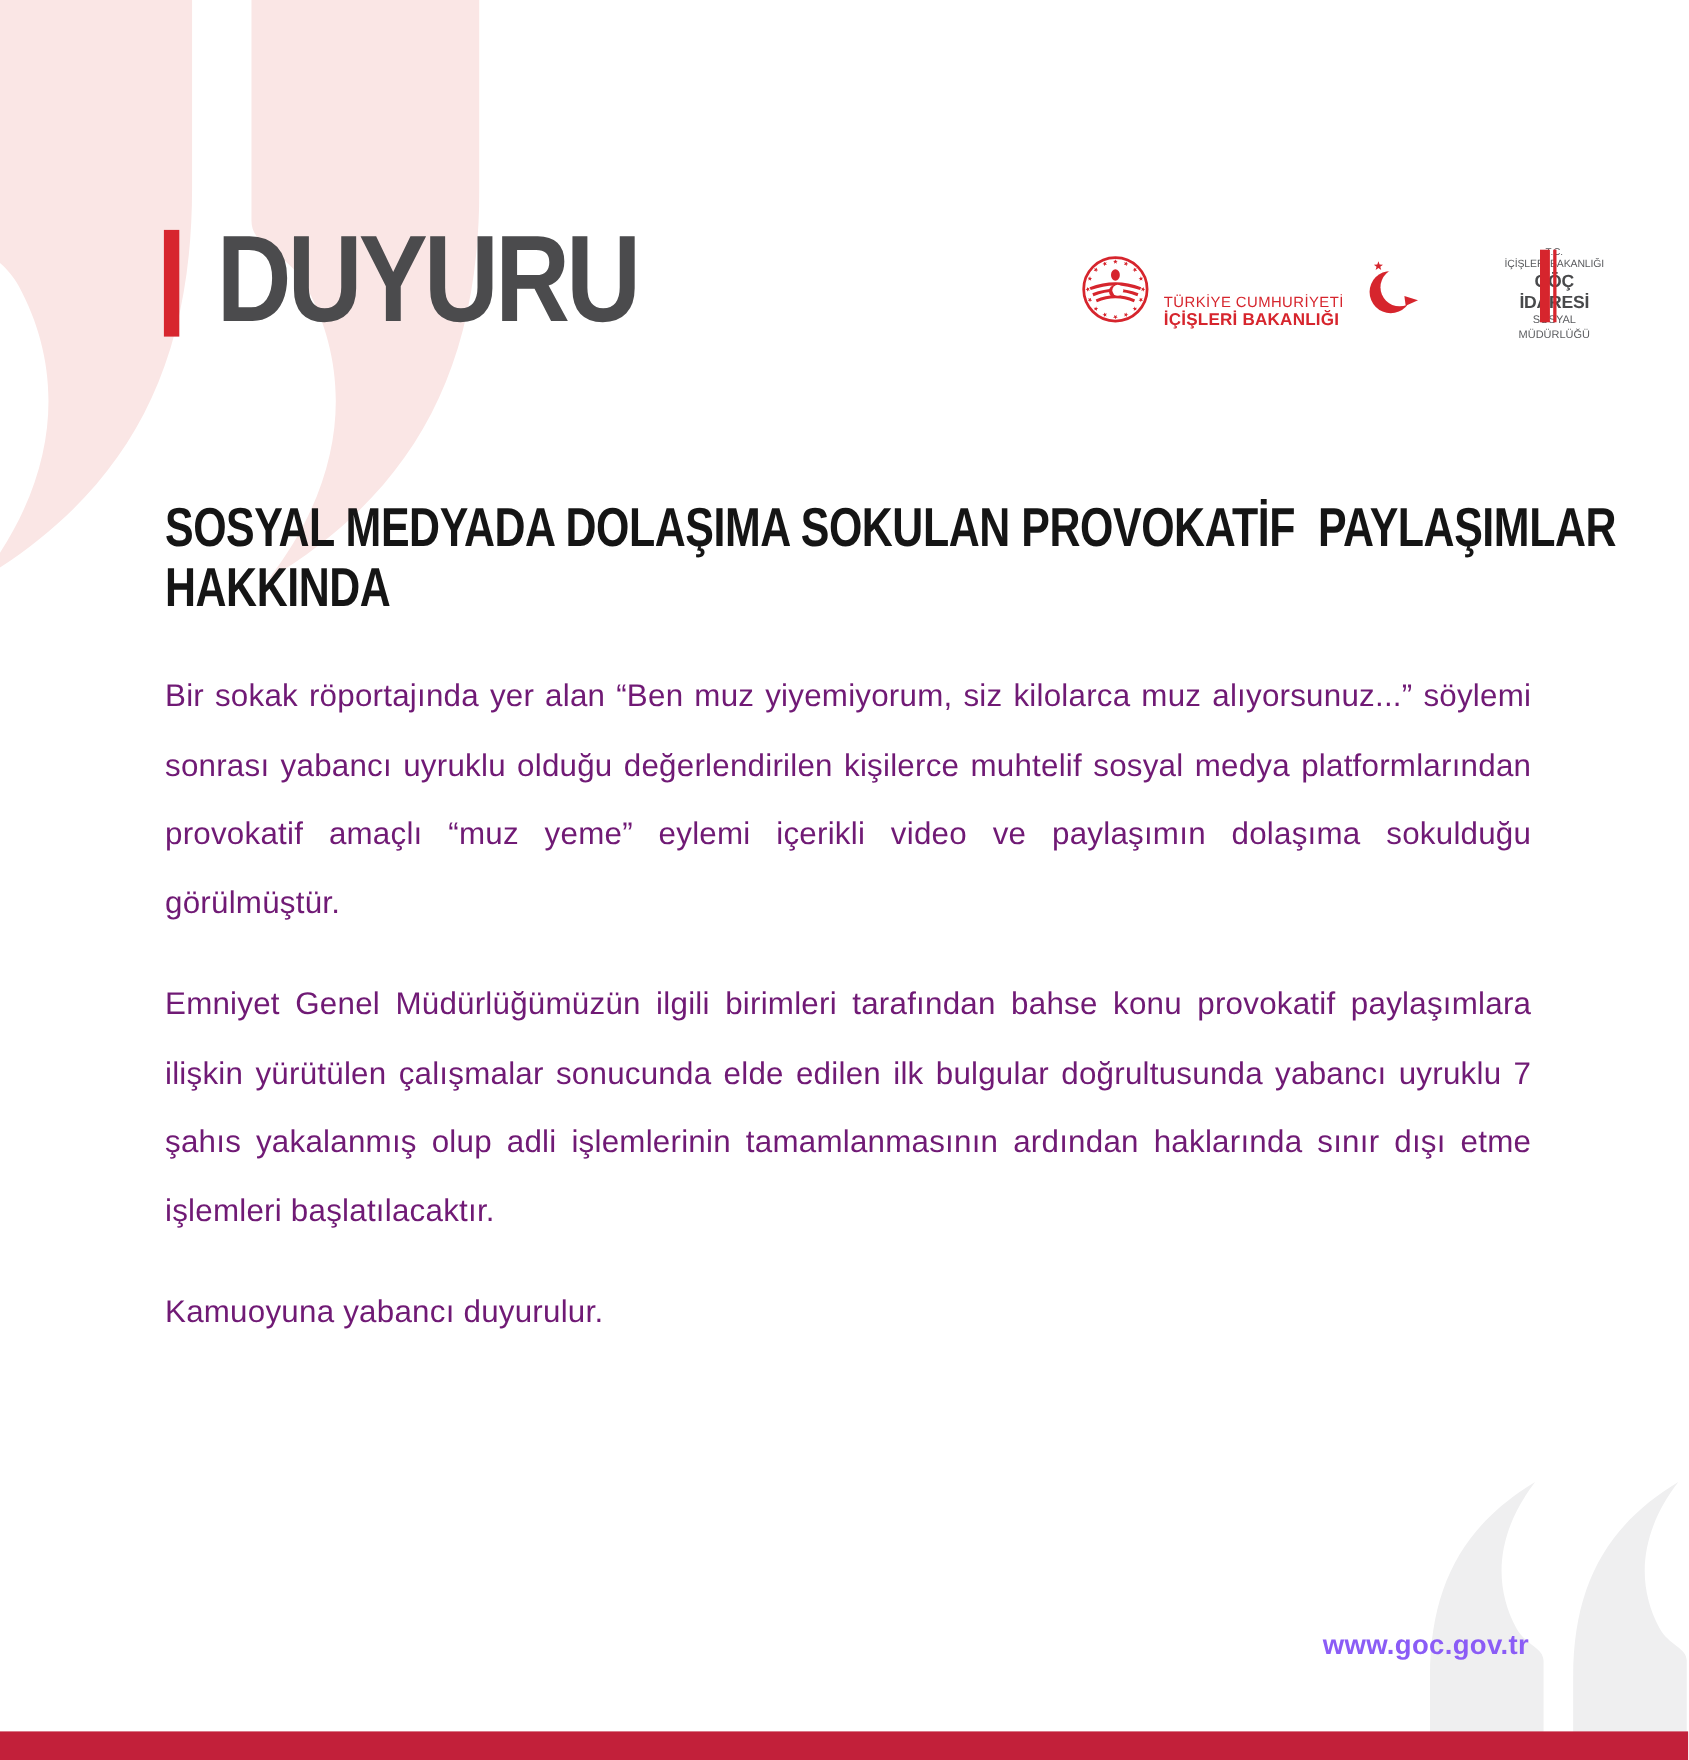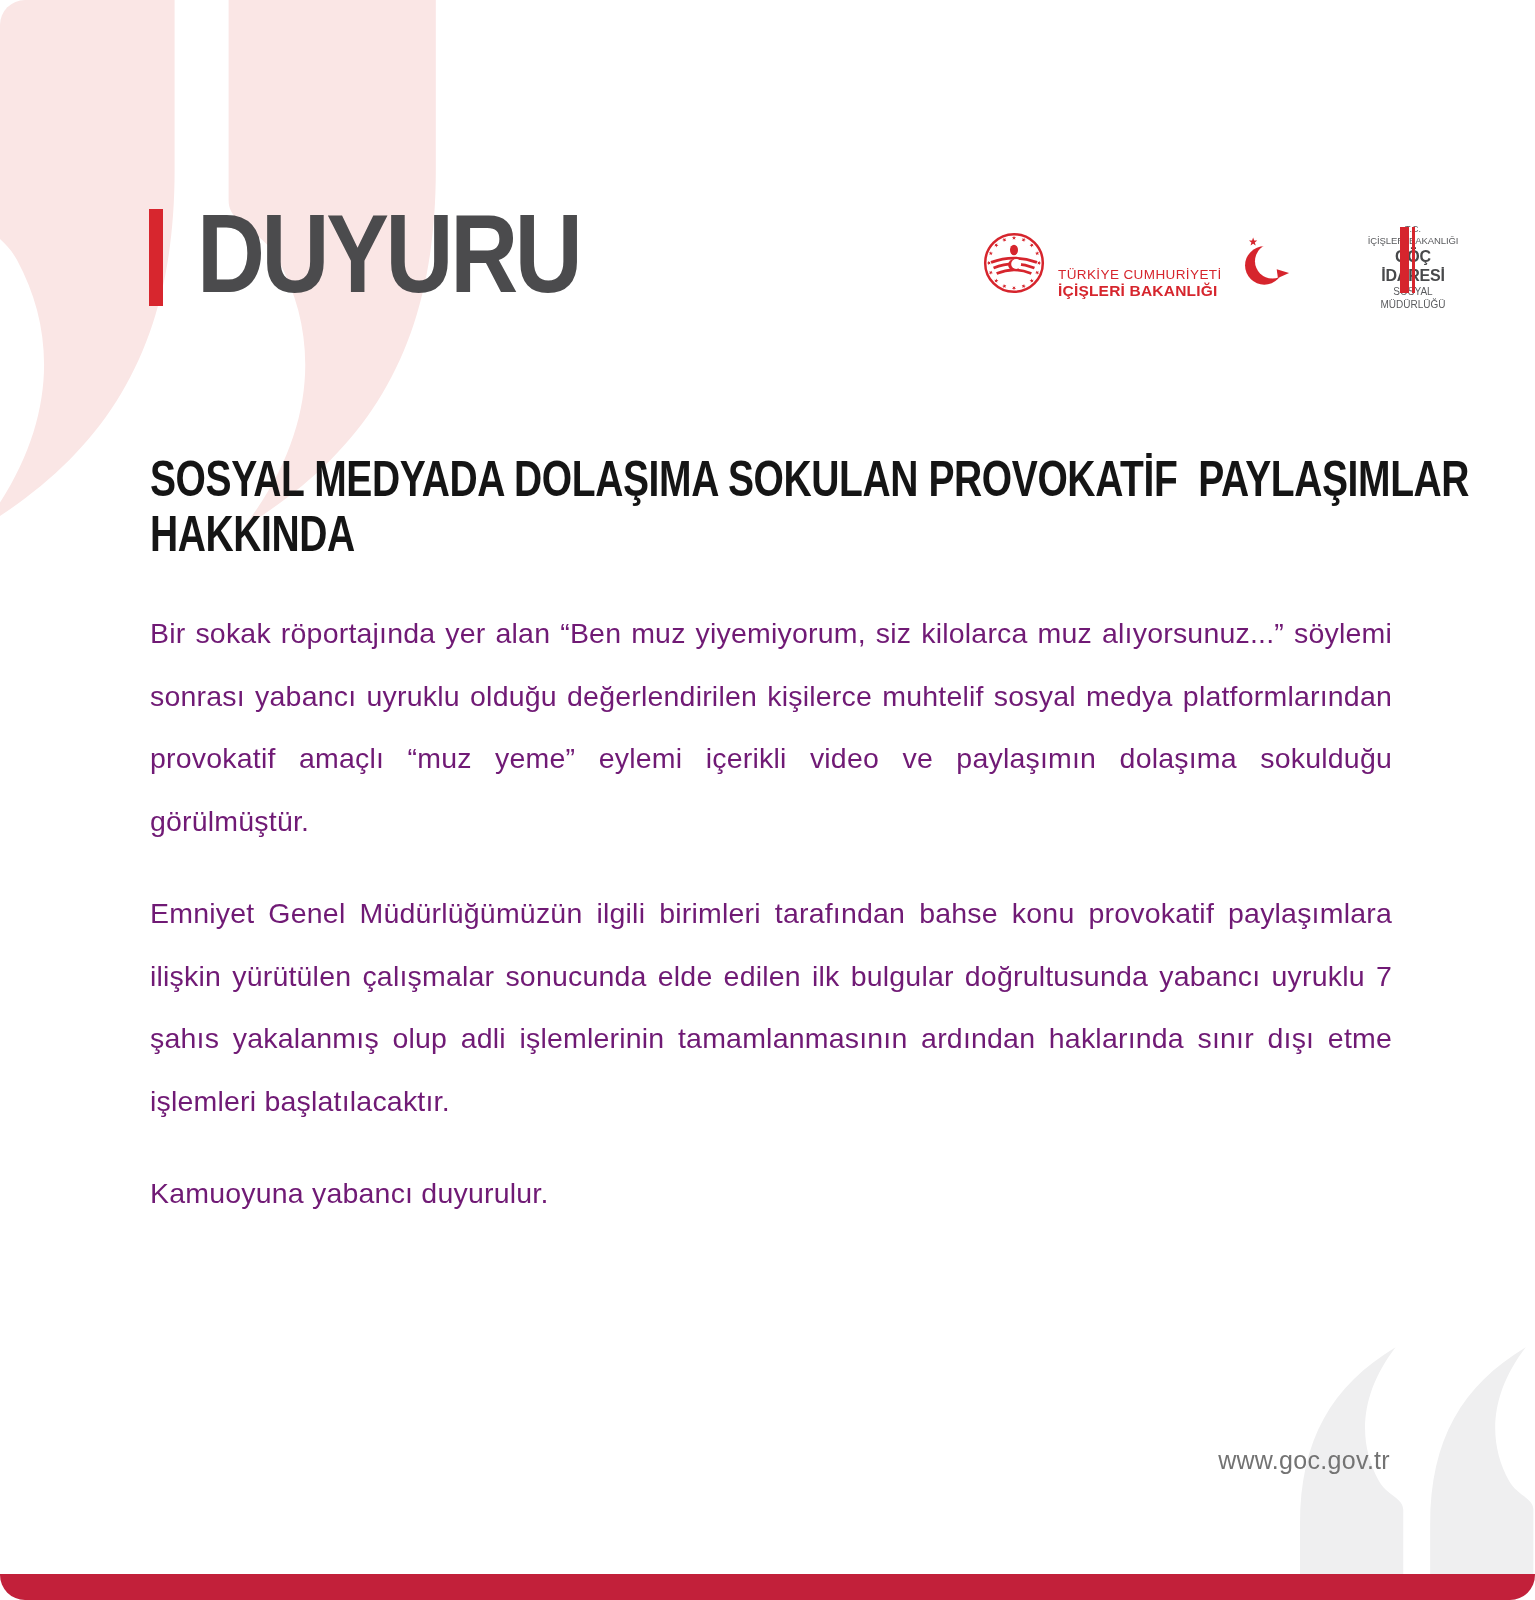--- a/index.html
+++ b/index.html
@@ -3,21 +3,20 @@
 <meta charset="utf-8">
 <style>
   html, body { margin: 0; padding: 0; background: #fff; }
   .canvas {
     position: relative;
     width: 1535px;
     height: 1600px;
     background: #ffffff;
     overflow: hidden;
     font-family: "Liberation Sans", sans-serif;
-    border-radius: 25px;
   }
 
   
   .deco-tl { position: absolute; left: -46px; top: 0; }
   .deco-br { position: absolute; left: 1300px; top: 1346px; transform: rotate(180deg); transform-origin: center; }
 
   
   .accent-bar { position: absolute; left: 149px; top: 209px; width: 14px; height: 97px; background: #d7262e; }
   .page-title {
     position: absolute; left: 197px; top: 206px;
@@ -54,22 +53,22 @@
   .content p {
     margin: 0 0 30px 0;
     font-size: 28.5px; line-height: 62.5px;
     text-align: justify; text-justify: inter-word;
     color: #701a75; letter-spacing: 0.2px;
   }
   .content p.no-justify { text-align: left; }
 
   
   .footer-url {
-    position: absolute; right: 145px; top: 1446px;
-    font-size: 25px; font-weight: 400; color: #737373; letter-spacing: 0.3px;
+    position: absolute; right: 145px; top: 1482px;
+    font-size: 25px; font-weight: 700; color: #8b5cf6; letter-spacing: 0.3px;
     text-decoration: none;
   }
   .footer-bar { position: absolute; left: 0; bottom: 0; width: 1535px; height: 26px; background: #c2203a; }
 </style>
 </head>
 <body>
 
 <div class="canvas">
 
   <svg class="deco-tl" viewBox="0 0 437 480" width="482" height="529" fill="#fae6e5" aria-hidden="true">

